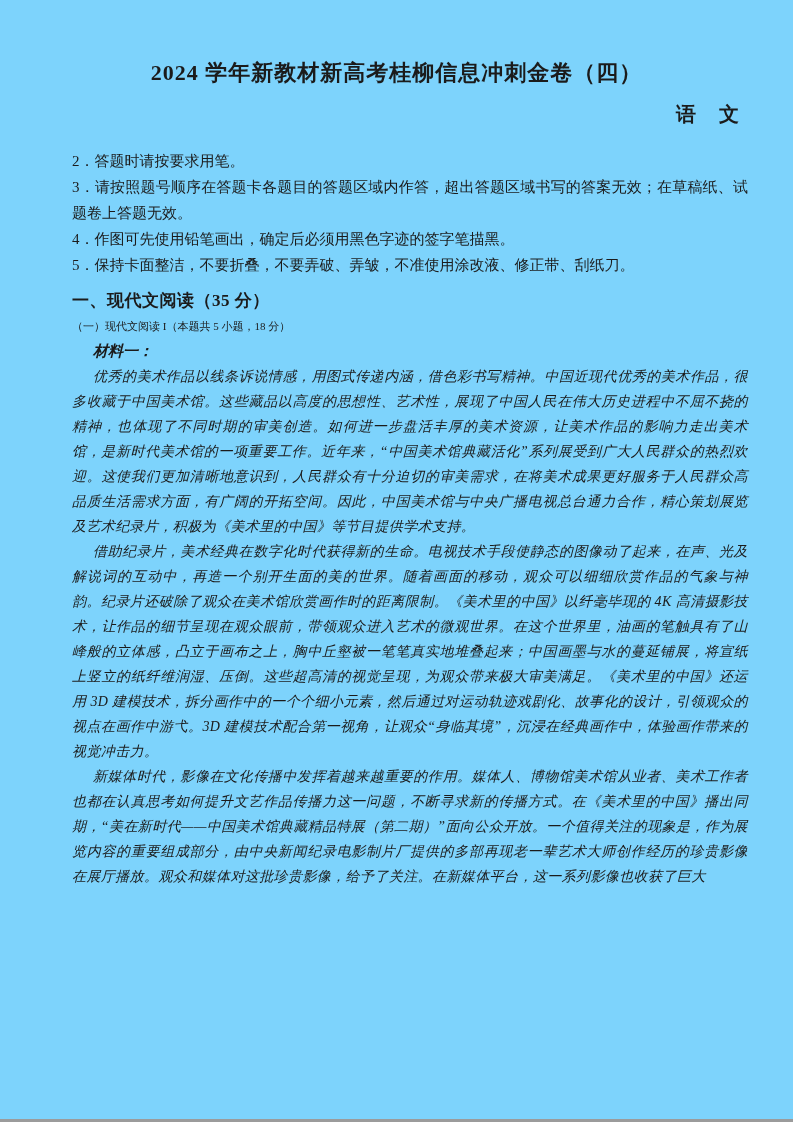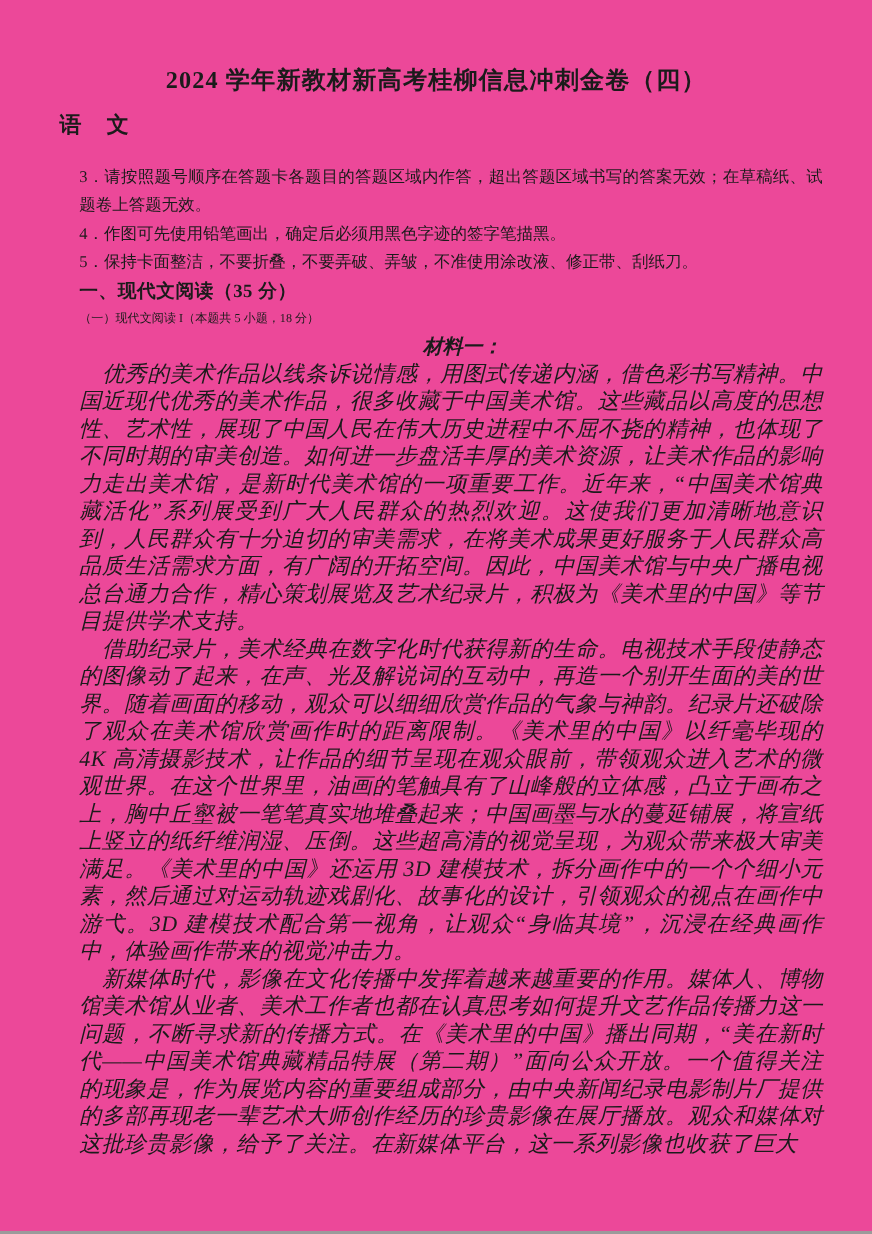--- a/index.html
+++ b/index.html
@@ -6,83 +6,82 @@
   html, body {
     margin: 0;
     padding: 0;
     background: #e9e9e9;
   }
   .page {
     position: relative;
     width: 793px;
     height: 1122px;
     margin: 0 auto;
-    background: #ec4899;
+    background: #7dd3fc;
     color: #1b1b1b;
     box-sizing: border-box;
     padding: 60px 45px 0 72px;
     font-family: "Liberation Serif", "DejaVu Serif", serif;
     overflow: hidden;
   }
   .page-title {
     margin: 0 0 0 -27px;
     font-size: 22px;
     font-weight: 700;
     line-height: 26px;
     text-align: center;
     letter-spacing: 1px;
     white-space: nowrap;
   }
   .subject-title {
     margin: 16px 0 0 -27px;
     font-size: 20px;
     font-weight: 700;
     line-height: 24px;
-    text-align: left;
+    text-align: right;
     letter-spacing: 9px;
     text-indent: 9px; 
   }
   .notice-block {
     margin-top: 22px;
     font-size: 15px;
     line-height: 26px;
     text-align: justify;
     text-justify: inter-ideograph;
   }
   .notice-block p { margin: 0; }
   .section-heading {
-    margin: 0 0 0;
+    margin: 10px 0 0;
     font-size: 17px;
     font-weight: 700;
     line-height: 26px;
     letter-spacing: 0.5px;
   }
   .subsection-heading {
     margin: 0;
     font-size: 11px;
     line-height: 25px;
   }
   .reading-instruction {
     margin: 0;
     font-size: 15px;
     line-height: 25px;
   }
   
   .material-label {
     margin: 0;
-    font-size: 18px;
+    font-size: 15px;
     font-weight: 700;
     font-style: italic;
     line-height: 25px;
     text-indent: 21px;
-    text-align: center;
   }
   .material-para {
     margin: 0;
-    font-size: 20px;
+    font-size: 14px;
     font-style: italic;
     line-height: 25px;
     letter-spacing: 0.4px;
     text-align: justify;
     text-justify: inter-ideograph;
     text-indent: 21px;
   }
   .page-bottom-edge {
     position: absolute;
     left: 0;
@@ -95,20 +94,21 @@
 </head>
 <body>
 
 <div class="page">
 
   <h1 class="page-title">2024 学年新教材新高考桂柳信息冲刺金卷（四）</h1>
 
   <h2 class="subject-title">语 文</h2>
 
   <div class="notice-block">
+    <p>2．答题时请按要求用笔。</p>
     <p>3．请按照题号顺序在答题卡各题目的答题区域内作答，超出答题区域书写的答案无效；在草稿纸、试题卷上答题无效。</p>
     <p>4．作图可先使用铅笔画出，确定后必须用黑色字迹的签字笔描黑。</p>
     <p>5．保持卡面整洁，不要折叠，不要弄破、弄皱，不准使用涂改液、修正带、刮纸刀。</p>
   </div>
 
   <h3 class="section-heading">一、现代文阅读（35 分）</h3>
 
   <p class="subsection-heading">（一）现代文阅读 I（本题共 5 小题，18 分）</p>
 
 

